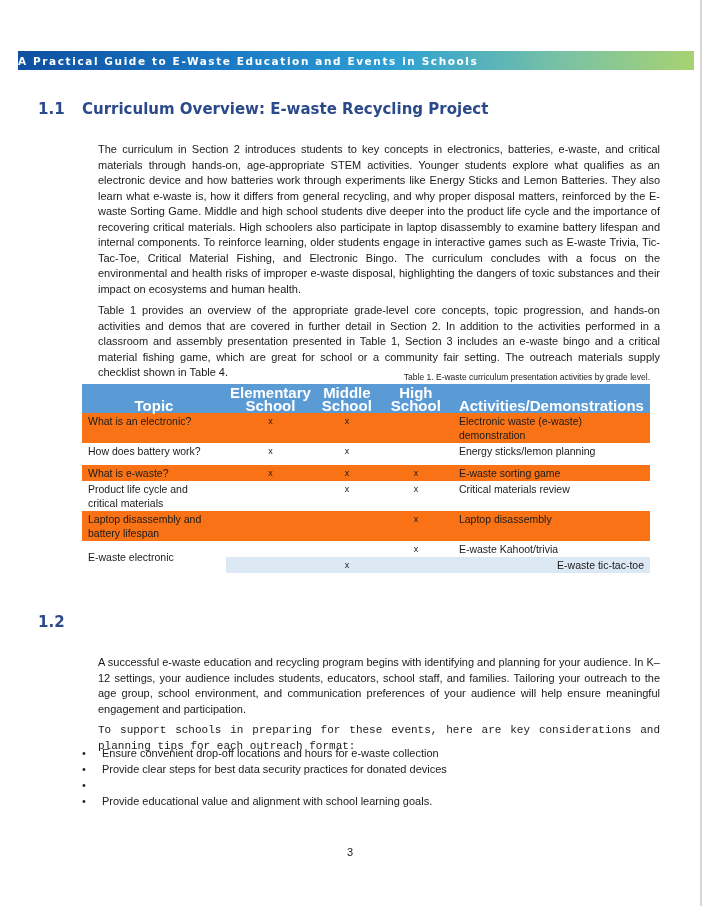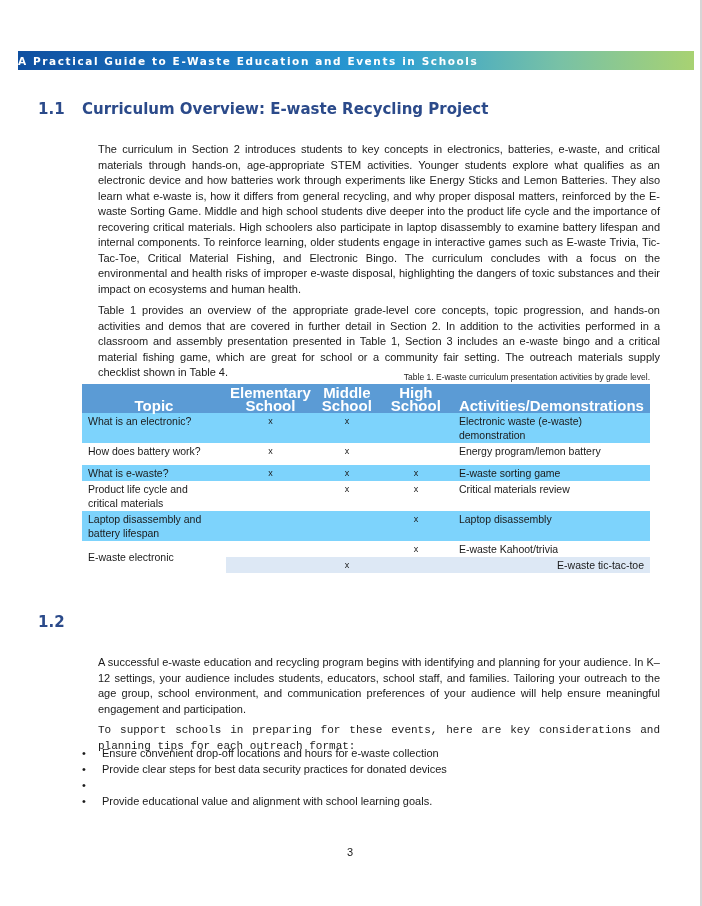--- a/index.html
+++ b/index.html
@@ -38,21 +38,21 @@
       position: absolute; left: 82px; top: 384px; width: 568px;
       border-collapse: collapse; font-size: 10.5px;
     }
     table.grade-table th {
       background: #5b9bd5; color: #ffffff; font-weight: bold;
       vertical-align: bottom; padding: 2px 4px 1px; line-height: 13px;
       font-size: 15px;
     }
     table.grade-table td { padding: 1px 6px; line-height: 14px; vertical-align: top; }
     table.grade-table td.mark { text-align: center; font-size: 9px; }
-    tr.shaded td { background: #7dd3fc; }
+    tr.shaded td { background: #f97316; }
     td.shaded-cell { background: #dde8f5; text-align: right; }
     ul.tips {
       position: absolute; left: 82px; top: 745px; margin: 0; padding: 0;
       list-style: none; font-size: 11px; line-height: 16px;
     }
     ul.tips li { display: flex; }
     ul.tips li .bullet { width: 20px; text-align: left; }
     .page-number {
       position: absolute; left: 340px; top: 846px; width: 20px; text-align: center;
       font-size: 11px;
@@ -102,21 +102,21 @@
       <td class="mark">x</td>
       <td class="mark">x</td>
       <td class="mark"></td>
       <td>Electronic waste (e-waste) demonstration</td>
     </tr>
     <tr style="height:22px;">
       <td>How does battery work?</td>
       <td class="mark">x</td>
       <td class="mark">x</td>
       <td class="mark"></td>
-      <td>Energy program/lemon battery</td>
+      <td>Energy sticks/lemon planning</td>
     </tr>
     <tr class="shaded">
       <td>What is e-waste?</td>
       <td class="mark">x</td>
       <td class="mark">x</td>
       <td class="mark">x</td>
       <td>E-waste sorting game</td>
     </tr>
     <tr>
       <td>Product life cycle and critical materials</td>

